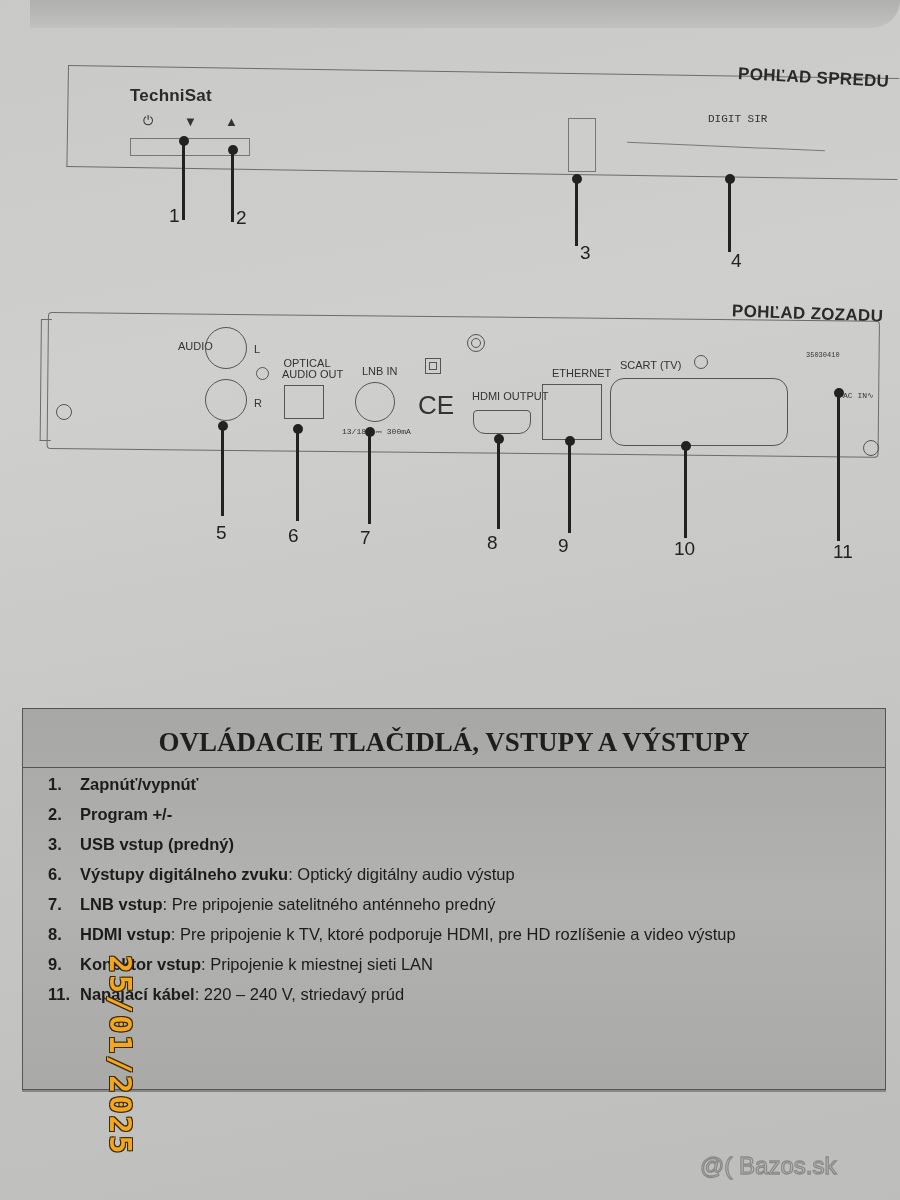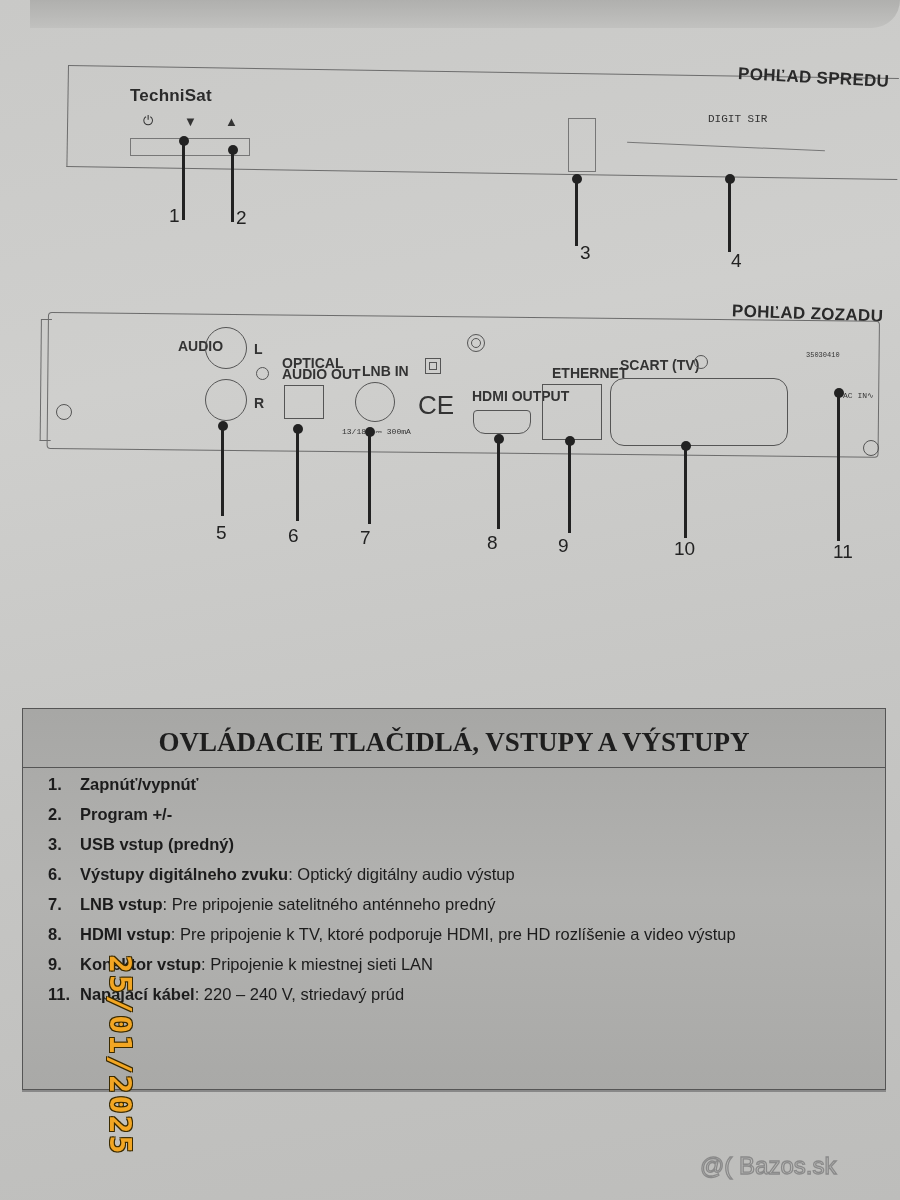--- a/index.html
+++ b/index.html
@@ -14,21 +14,21 @@
   .panel { position:absolute; border:1.5px solid #6c6c6c; }
   .front-panel { left:68px; top:65px; width:830px; height:100px; transform:rotate(0.9deg); transform-origin:left top; border-right:none; }
   .rear-panel { left:48px; top:312px; width:830px; height:135px; transform:rotate(0.6deg); transform-origin:left top; border-radius:4px; }
   .rear-panel .inner { position:absolute; left:-8px; top:6px; width:10px; height:120px; border:1.5px solid #6c6c6c; border-right:none; }
   .view-title { position:absolute; font-weight:bold; font-size:17px; color:#2a2a2a; letter-spacing:.3px; }
   .brand { position:absolute; left:130px; top:86px; font-weight:bold; font-size:17px; letter-spacing:.2px; color:#2b2b2b; }
   .ctrl-icon { position:absolute; font-size:13px; color:#333; }
   .btn-strip { position:absolute; left:130px; top:138px; width:118px; height:16px; border:1px solid #777; }
   .usb-slot { position:absolute; left:568px; top:118px; width:26px; height:52px; border:1px solid #777; }
   .card-line { position:absolute; left:627px; top:146px; width:198px; height:1px; background:#777; transform:rotate(2.5deg); }
-  .small-label { position:absolute; font-size:14px; font-weight:bold; color:#333; text-align:left; line-height:11px; }
+  .small-label { position:absolute; font-size:11px; font-weight:normal; color:#333; text-align:center; line-height:11px; }
   .tiny-label { position:absolute; font-size:8px; color:#333;font-family:Liberation Mono, monospace; }
   .circle { position:absolute; border:1.5px solid #555; border-radius:50%; }
   .rect { position:absolute; border:1.5px solid #555; }
   .callout-line { position:absolute; width:3px; background:#222; }
   .callout-dot { position:absolute; width:10px; height:10px; border-radius:50%; background:#222; }
   .callout-num { position:absolute; font-size:19px; color:#222; }
   .legend-box {
     position:absolute; left:22px; top:708px; width:862px; height:380px;
     background: linear-gradient(180deg,#a7a7a5,#b2b2b0 50%,#a9a9a7);
     border:1.5px solid #555; box-shadow: 0 2px 0 #888;

